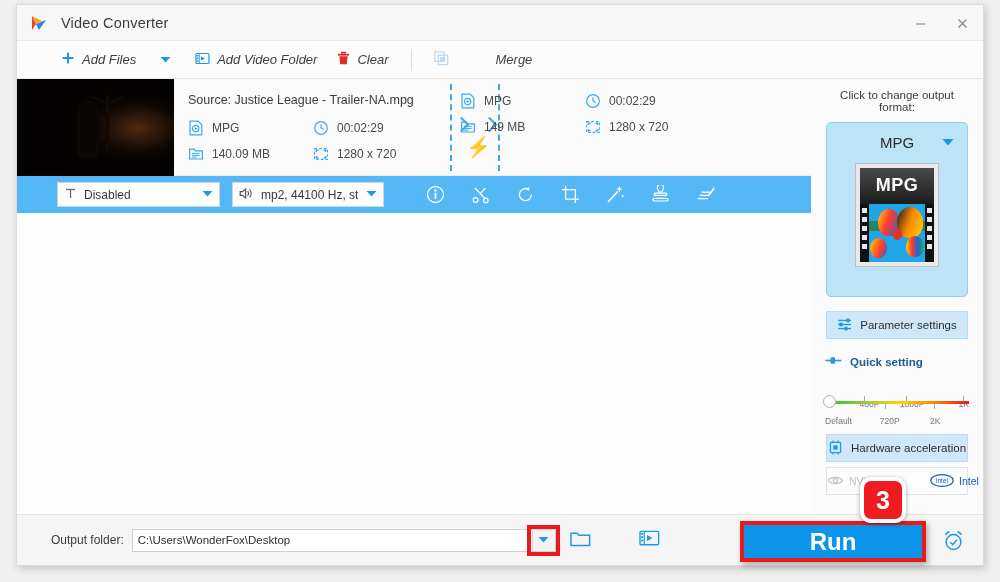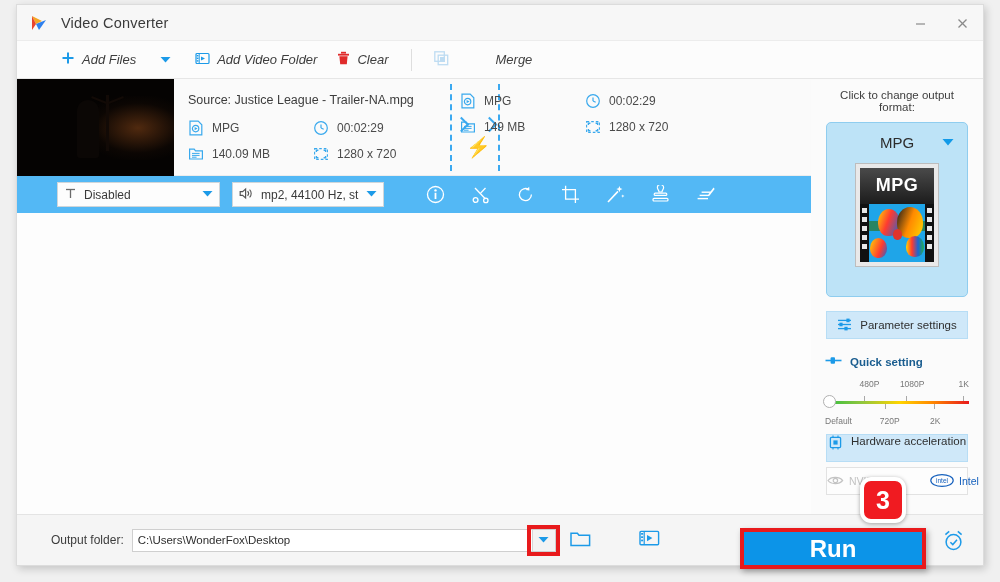--- a/index.html
+++ b/index.html
@@ -205,38 +205,38 @@
     border: 1px solid #b7ddf5;
     display: flex; align-items: center; justify-content: center; gap: 8px;
     font-size: 11.5px; color: #2f2f2f;
   }
   .quick-head {
     display: flex; align-items: center; gap: 8px;
     margin: 16px 0 0 4px;
     font-size: 11.5px; color: #1a5d8f; font-weight: bold;
   }
   .slider-wrap { margin: 11px 4px 0 4px; position: relative; height: 50px; }
-  .tick-top, .tick-bot { position: absolute; width: 100%; height: 13px; font-size: 8.5px; color: #777; }
+  .tick-top, .tick-bot { position: absolute; width: 100%; height: 13px; font-size: 8.5px; color: #777; margin-top: 20px; }
   .tick-top { top: 0; } .tick-bot { bottom: 0; }
   .tick { position: absolute; white-space: nowrap; }
   .track {
     position: absolute; left: 0; right: 0; top: 22px; height: 3px;
     background: linear-gradient(90deg,#2fbf3f 0%, #8ec63f 25%, #ffd400 52%, #ff8a00 74%, #e8191c 100%);
   }
   .track-mark { position: absolute; top: -5px; width: 1px; height: 5px; background: #a8a8a8; }
   .track-mark.below { top: 3px; }
   .knob {
     position: absolute; left: -2px; top: 16px;
     width: 13px; height: 13px; border-radius: 50%;
     background: #fff; border: 1px solid #b0b0b0;
   }
   .hw-row {
     width: 142px; height: 28px; margin: 5px auto 0;
     background: #cfe8f9; border: 1px solid #b7ddf5;
-    display: flex; align-items: flex-start; justify-content: center; gap: 8px;
+    display: flex; align-items: center; justify-content: center; gap: 8px;
     font-size: 11.5px; color: #2f2f2f;
   }
   .gpu-row {
     width: 142px; height: 28px; margin: 5px auto 0;
     background: #fdfdfd; border: 1px solid #e2e2e2;
     display: flex; align-items: center; gap: 23px;
   }
   .gpu-cell { flex: 1; display: flex; align-items: center; justify-content: center; gap: 5px; font-size: 10.5px; }
   .gpu-cell.off { color: #c3c3c3; }
   .gpu-cell.on  { color: #1560bd; }
@@ -268,21 +268,20 @@
   .folder-ico { margin-left: 14px; }
   .film-ico { margin-left: 48px; }
   .runbtn {
     position: absolute; left: 723px; top: 6px;
     width: 186px; height: 41px;
     background: #0c94e8;
     border: 4px solid #e81a1c;
     display: flex; align-items: center; justify-content: center;
     color: #fff; font-size: 24px; font-weight: bold;
     box-shadow: 2px 3px 6px rgba(0,0,0,.3);
-    margin-top: 7px;
   }
   .clock-ico { position: absolute; right: 18px; top: 14px; }
   
   .badge {
     position: absolute;
     left: 860px; top: 477px;
     width: 46px; height: 46px;
     background: #f01b21;
     border: 4px solid #ffffff;
     border-radius: 11px;

